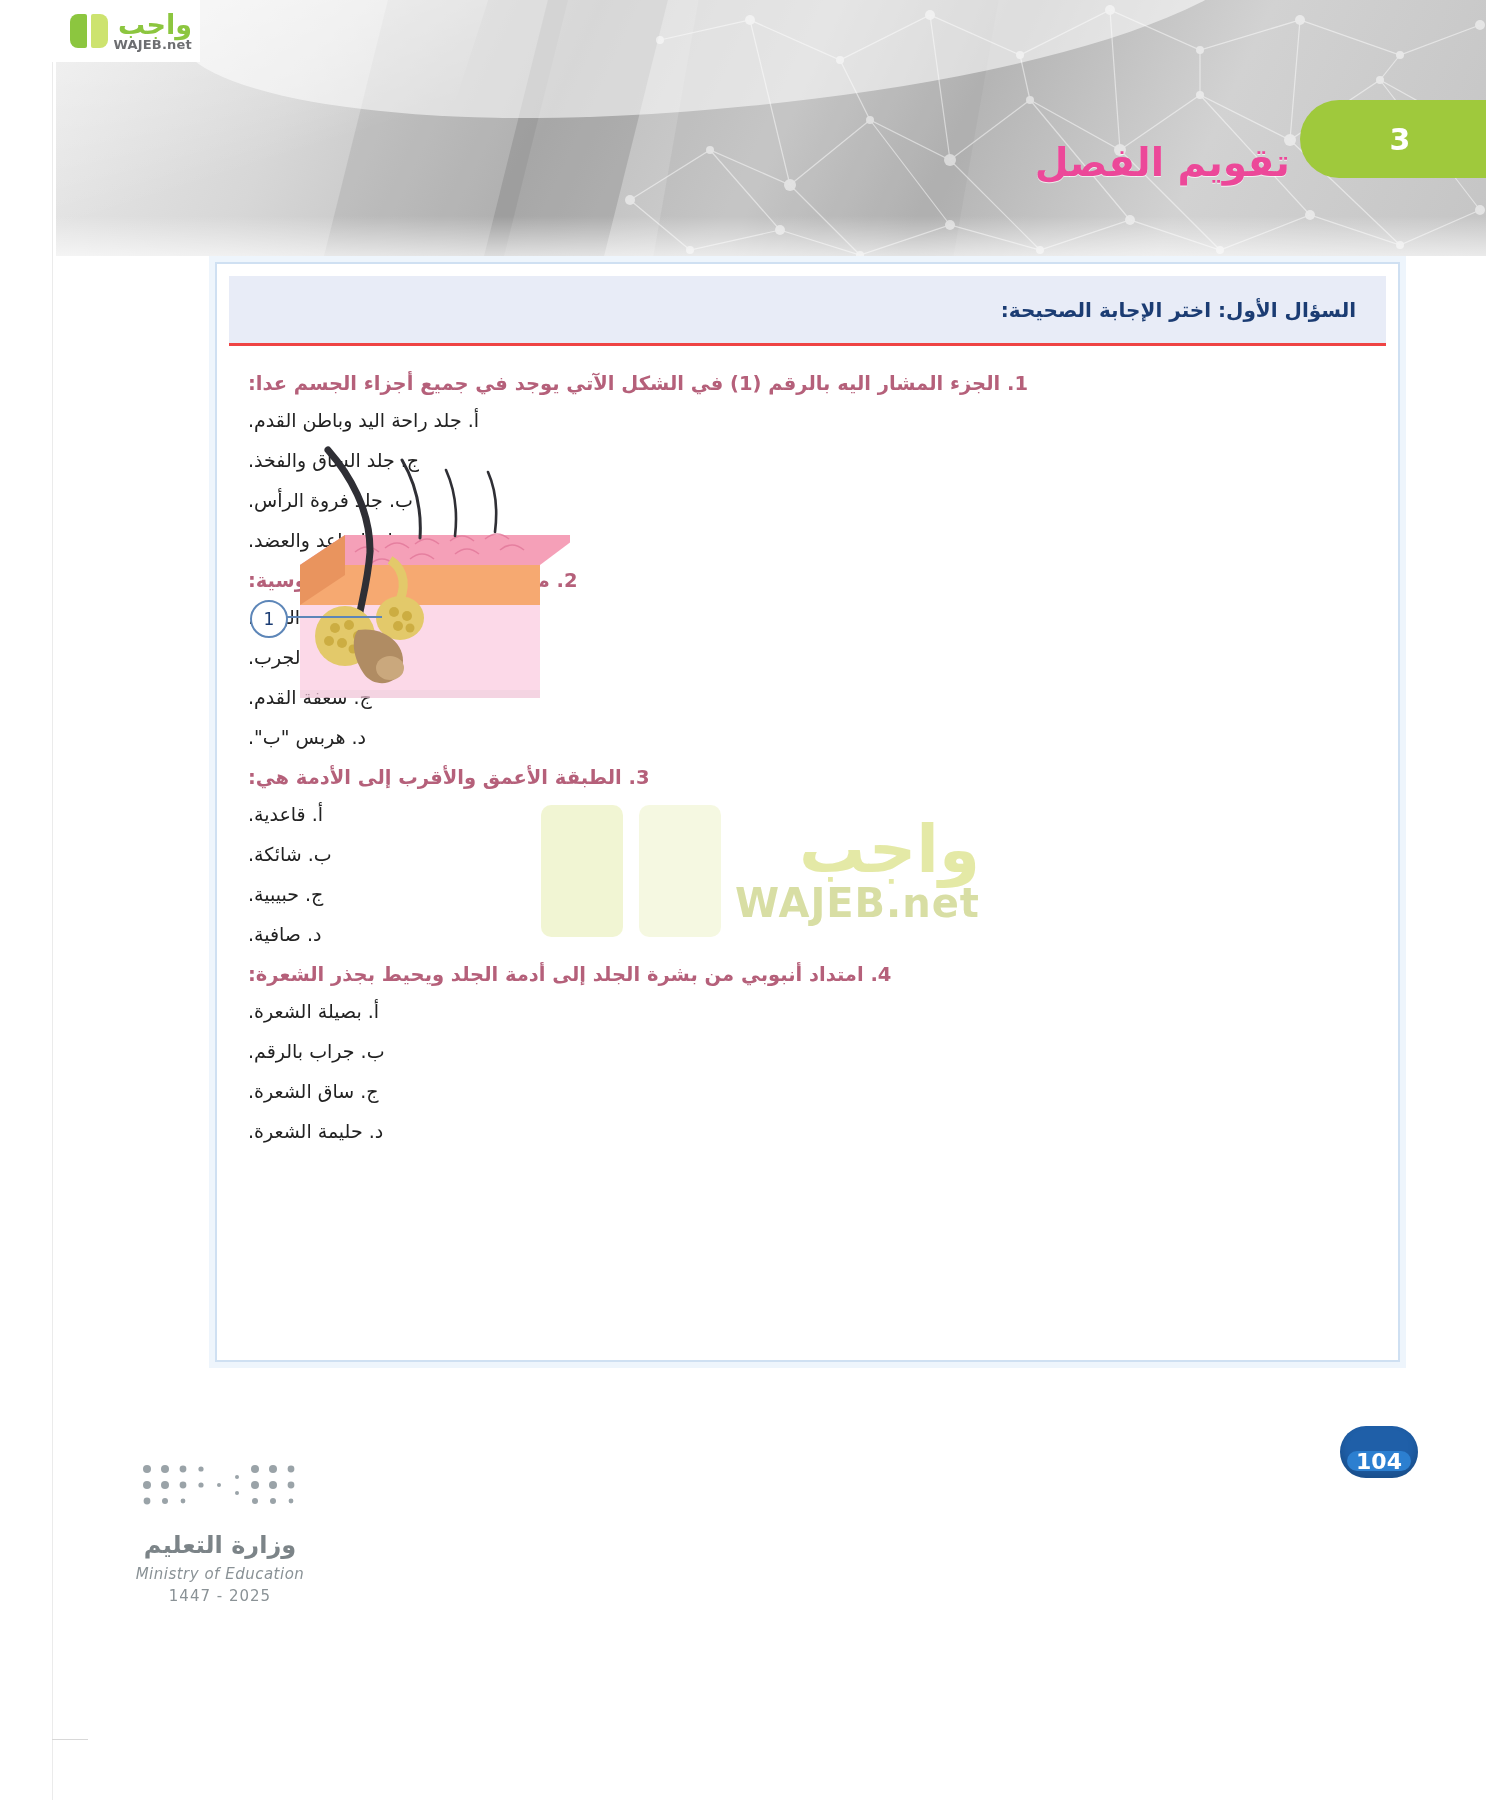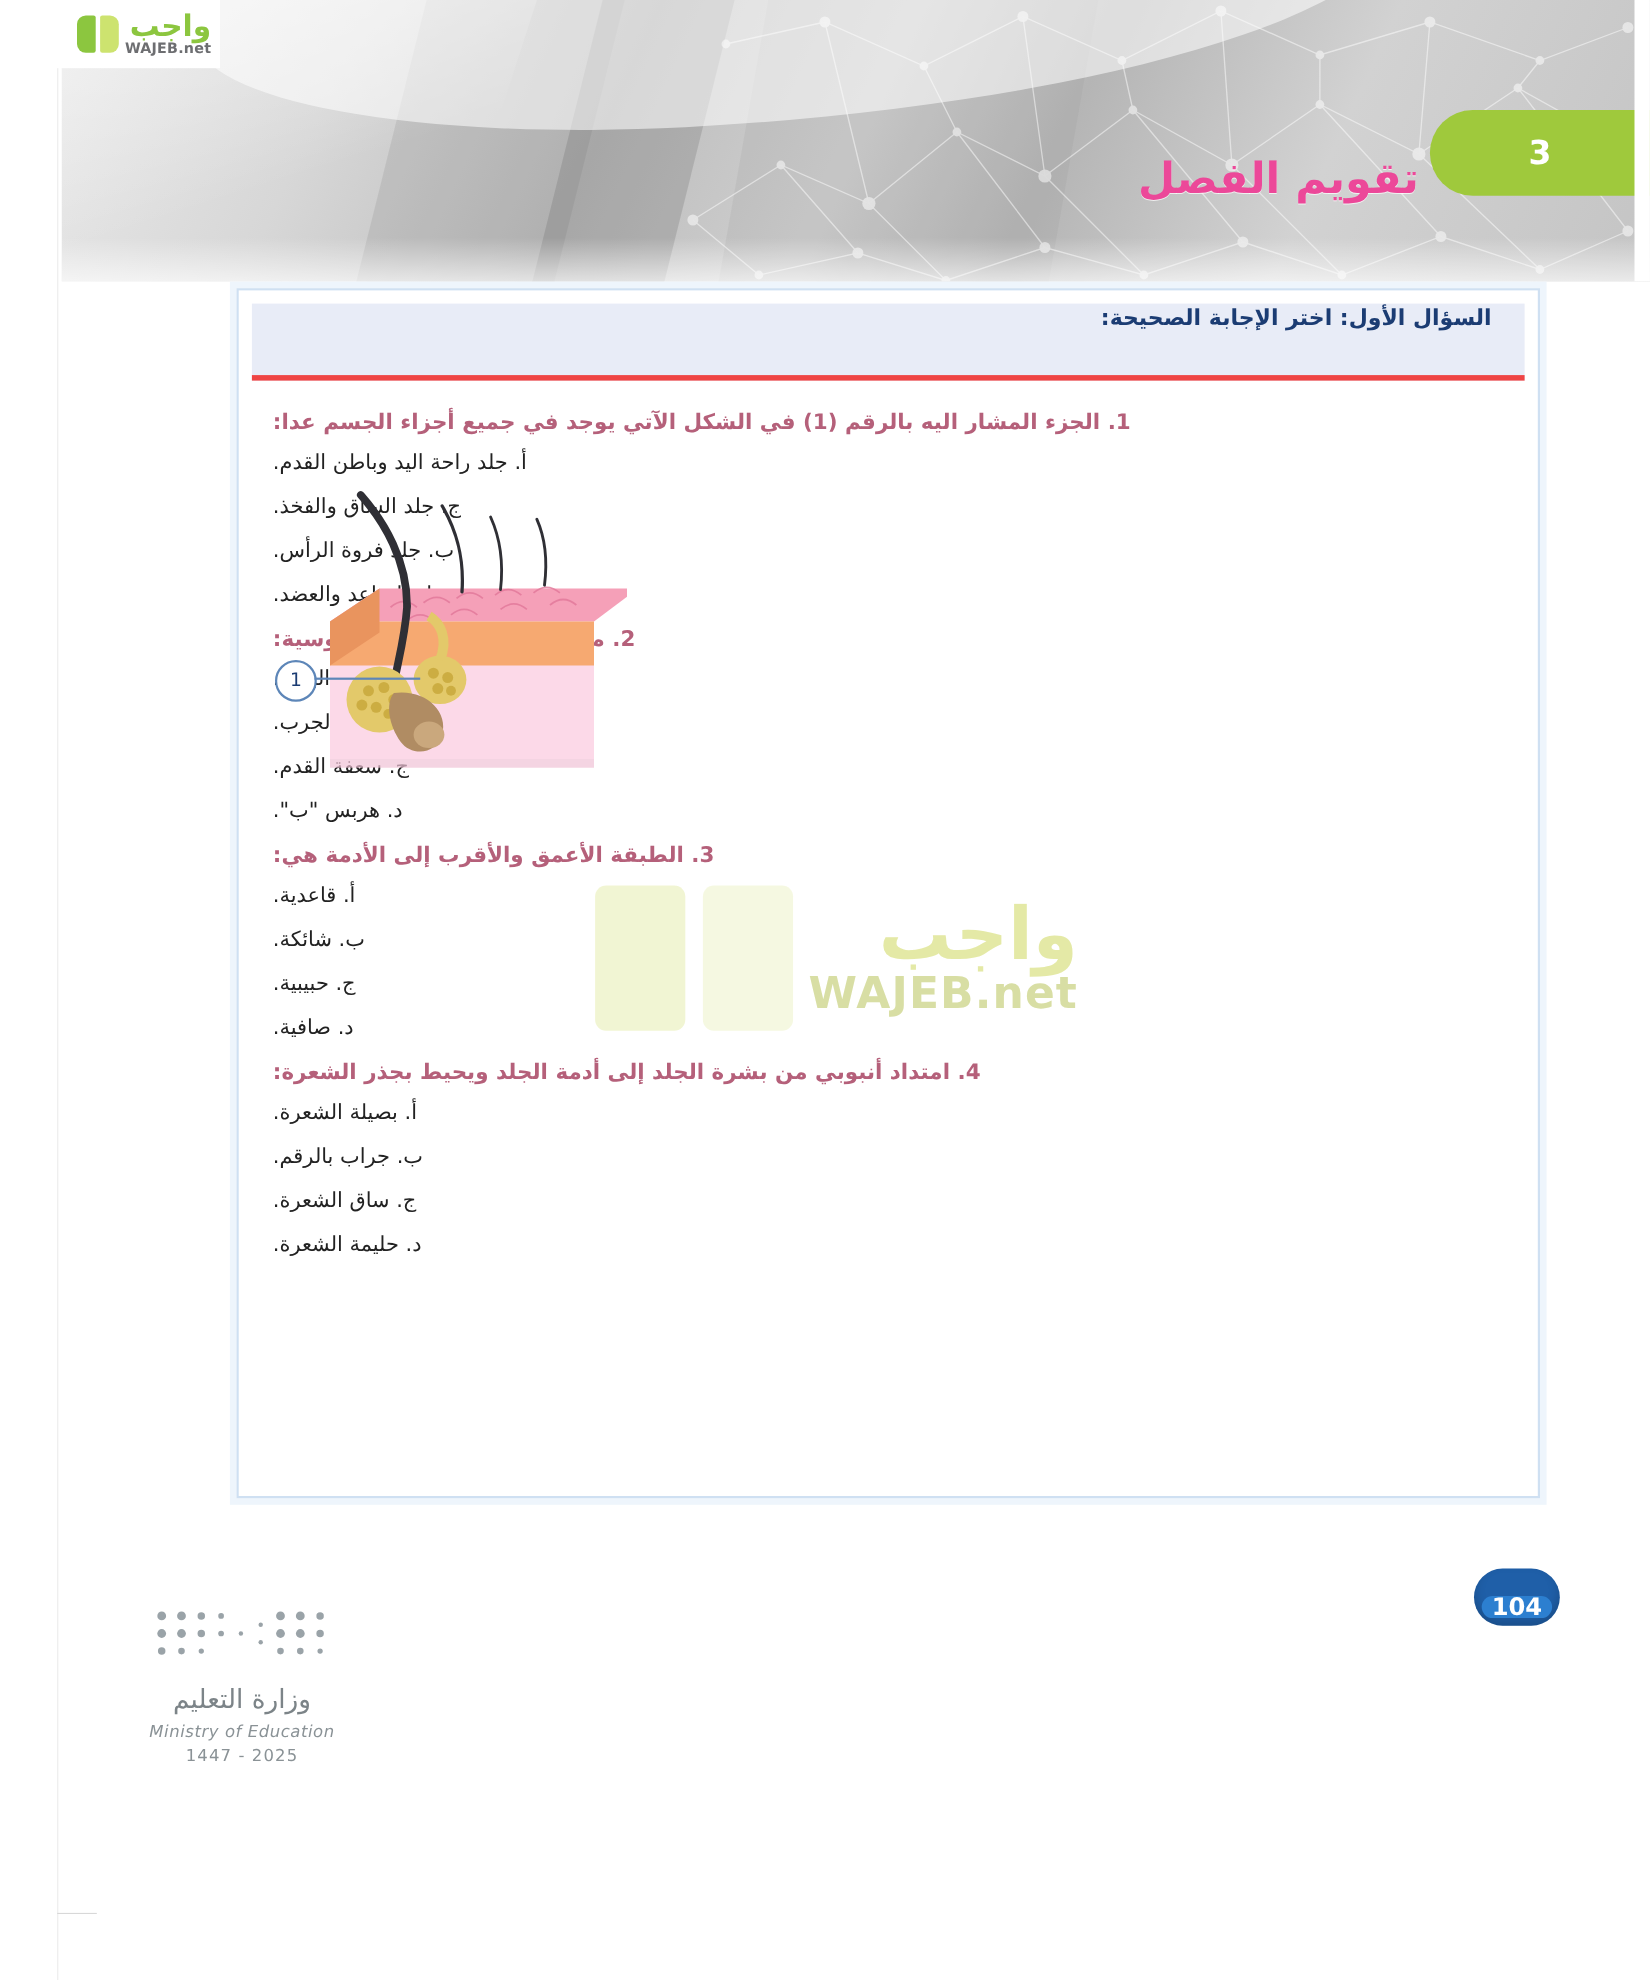--- a/index.html
+++ b/index.html
@@ -170,22 +170,23 @@
     box-shadow: 0 0 0 6px #eef5fc;
     box-sizing: border-box;
   }
   .q-header {
     position: absolute;
     left: 12px;
     top: 12px;
     width: 1157px;
     height: 70px;
     background: #e8ecf7;
-    border-bottom: 5px solid #ef4444;
+    border-bottom: 3px solid #ef4444;
     display: flex;
+    align-items: center;
     justify-content: flex-start;
     padding-right: 30px;
     box-sizing: border-box;
   }
   .q-header-text {
     font-size: 20px;
     font-weight: bold;
     color: #1b3c73;
     direction: rtl;
     width: 100%;
@@ -275,21 +276,21 @@
   
   .moe {
     position: absolute;
     left: 90px;
     bottom: 195px;
     width: 260px;
     text-align: center;
   }
   .moe-dots { width: 170px; height: 60px; margin: 0 auto 10px auto; }
   .moe-ar {
-    font-size: 24px; color: #7c8488; letter-spacing: 2px; direction: rtl; font-weight: normal;
+    font-size: 24px; color: #7c8488; letter-spacing: 2px; direction: rtl; font-weight: bold;
   }
   .moe-en { font-size: 15px; color: #8a9296; margin-top: 6px; letter-spacing: .5px; font-style: italic;}
   .moe-yr { font-size: 15px; color: #8a9296; margin-top: 4px; letter-spacing: 1px;}
 
   .page-badge {
     position: absolute;
     right: 82px;
     bottom: 322px;
     width: 78px;
     height: 52px;

